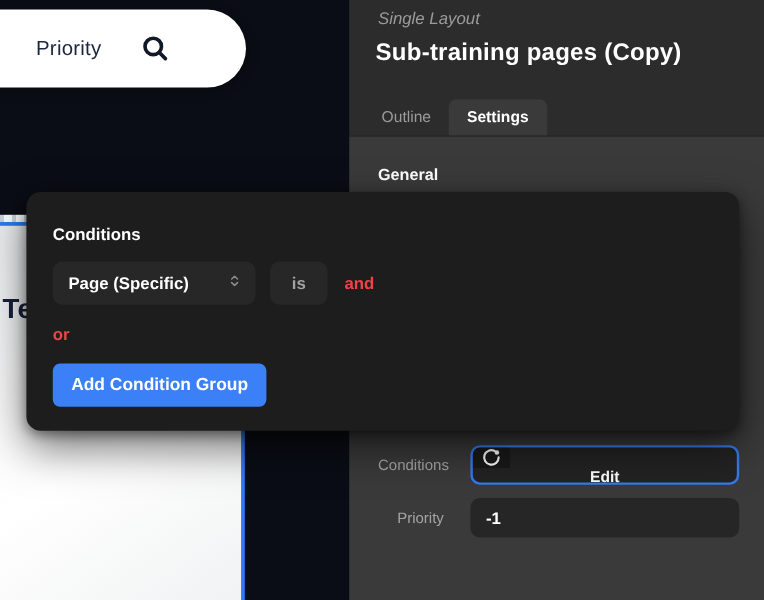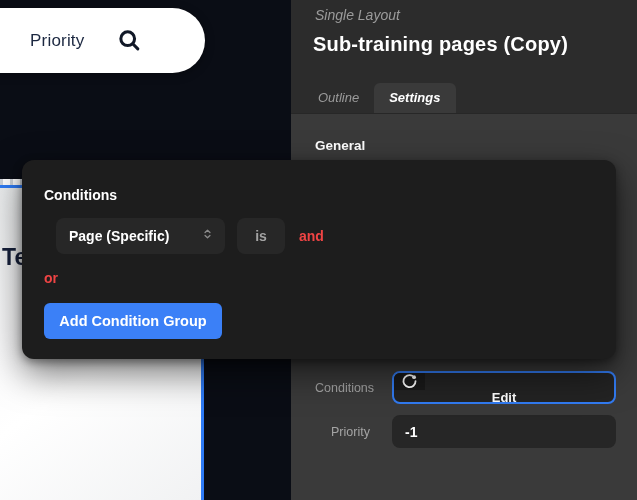--- a/index.html
+++ b/index.html
@@ -35,21 +35,21 @@
   }
   .canvas-heading{
     left:2px;top:56px;font-size:23px;font-weight:700;color:#17213c;letter-spacing:.2px;
   }
 
   
   .panel{left:291px;top:0;width:346px;height:500px;}
   .panel-head{left:0;top:0;width:346px;height:113px;background:#2c2c2c;}
   .eyebrow{left:24px;top:7px;font-size:14px;color:#9b9b9b;font-style:italic;}
   .page-title{left:22px;top:33px;font-size:20px;font-weight:600;color:#fff;letter-spacing:.2px;}
-  .tabs{left:12px;bottom:0;display:flex;align-items:flex-end;font-style:italic;}
+  .tabs{left:12px;bottom:0;display:flex;align-items:flex-end;}
   .tab{
     padding:7px 15px 8px;font-size:13px;color:#9b9b9b;cursor:pointer;
     border-radius:6px 6px 0 0;
   }
   .tab.active{background:#3a3a3a;color:#ffffff;font-weight:600;}
   .panel-body{left:0;top:113px;width:346px;height:387px;background:#3a3a3a;border-top:1px solid #272727;box-sizing:border-box;}
   .section-title{left:24px;top:24px;font-size:13.5px;font-weight:700;color:#fff;}
   .field-label{font-size:12.5px;color:#a4a4a4;}
   .lbl-conditions{left:24px;top:267px;}
   .lbl-priority{left:24px;top:311px;margin-left:16px;}
@@ -66,21 +66,21 @@
     font-family:"Liberation Sans","DejaVu Sans",sans-serif;
     font-size:14px;font-weight:700;padding:0 0 0 13px;outline:none;
   }
 
   
   .dialog{
     left:22px;top:160px;width:594px;height:199px;background:#1d1d1d;border-radius:12px;
     box-shadow:0 14px 36px rgba(0,0,0,.55),0 3px 10px rgba(0,0,0,.4);
   }
   .dlg-title{left:22px;top:27px;font-size:14px;font-weight:700;color:#fff;}
-  .dlg-row{left:34px;top:58px;height:36px;display:flex;align-items:center;gap:12px;}
+  .dlg-row{left:22px;top:58px;height:36px;display:flex;align-items:center;gap:12px;}
   .select{
     height:36px;box-sizing:border-box;background:#272727;border-radius:8px;
     display:flex;align-items:center;justify-content:space-between;
     padding:0 11px 0 13px;cursor:pointer;
   }
   .select .sel-text{font-size:14px;font-weight:600;color:#fff;white-space:nowrap;overflow:hidden;}
   .select-field{width:169px;}
   .select-value{width:228px;}
   .op-btn{
     width:48px;height:36px;box-sizing:border-box;background:#272727;border:none;border-radius:8px;

